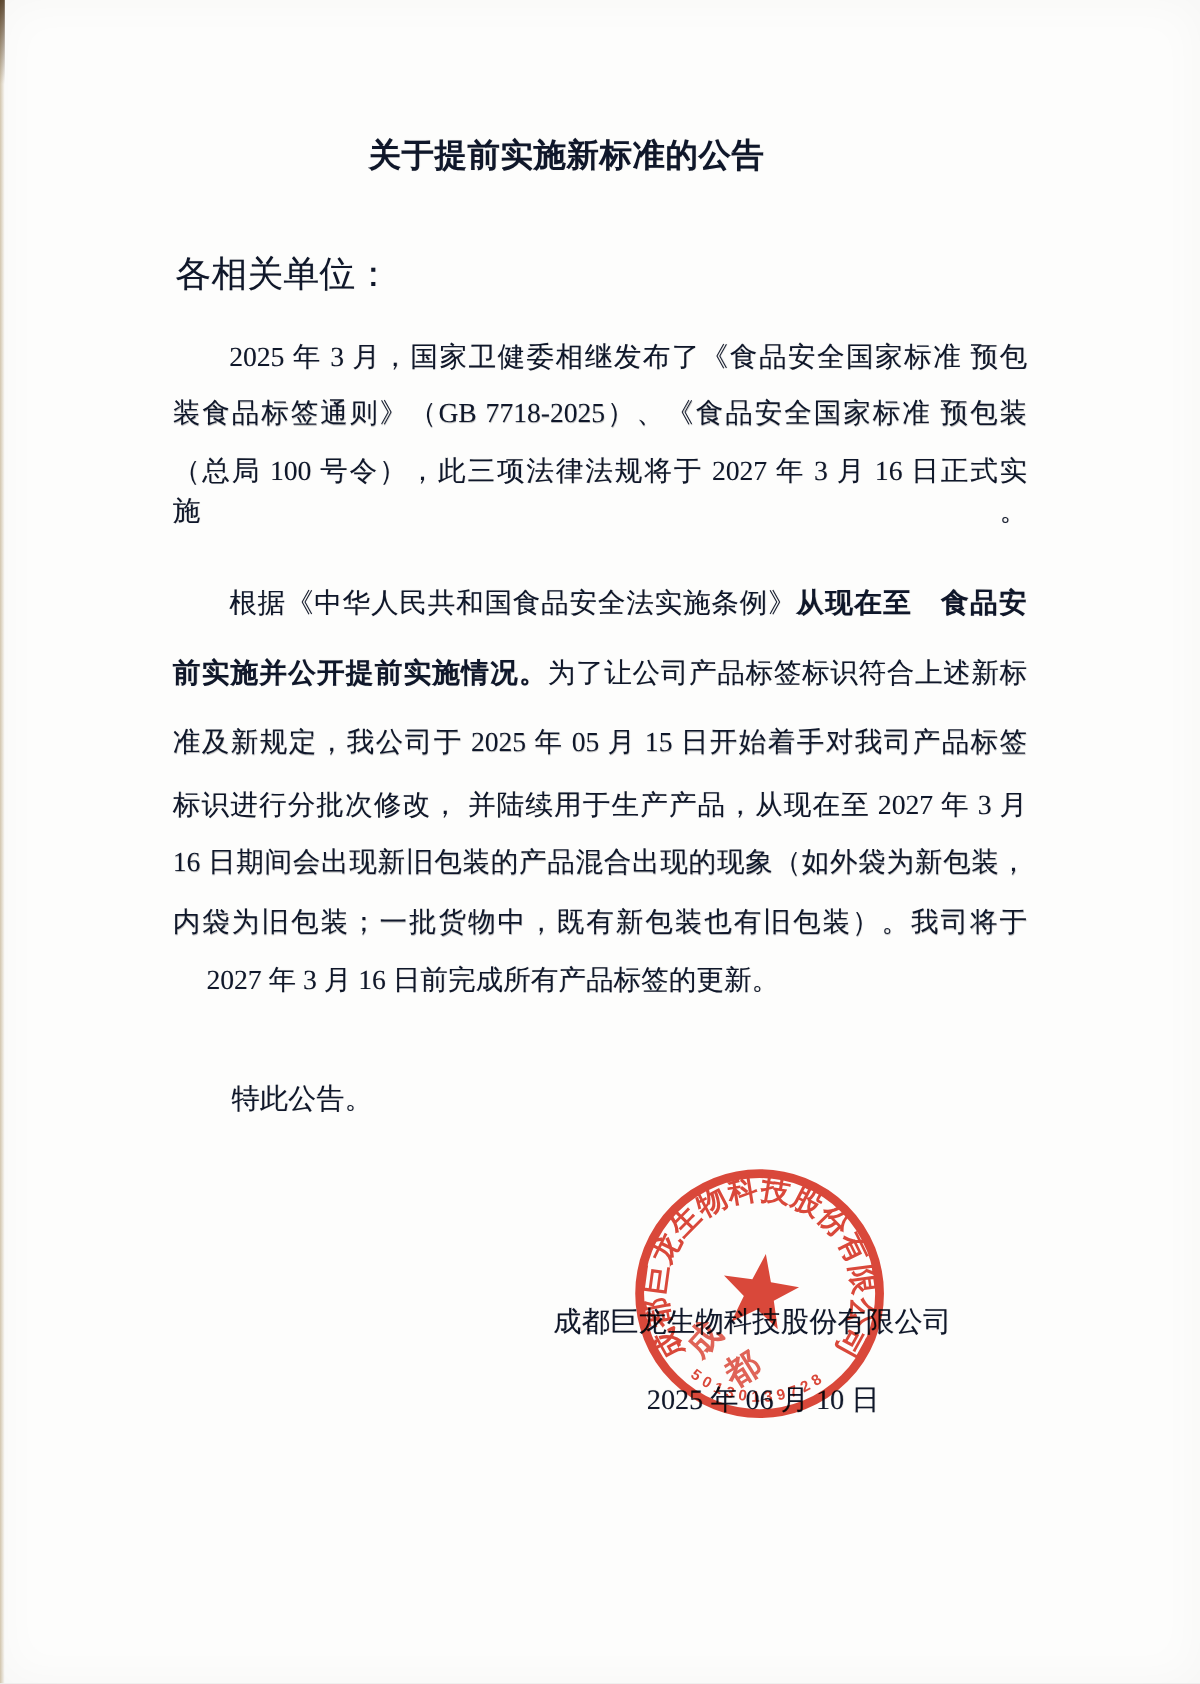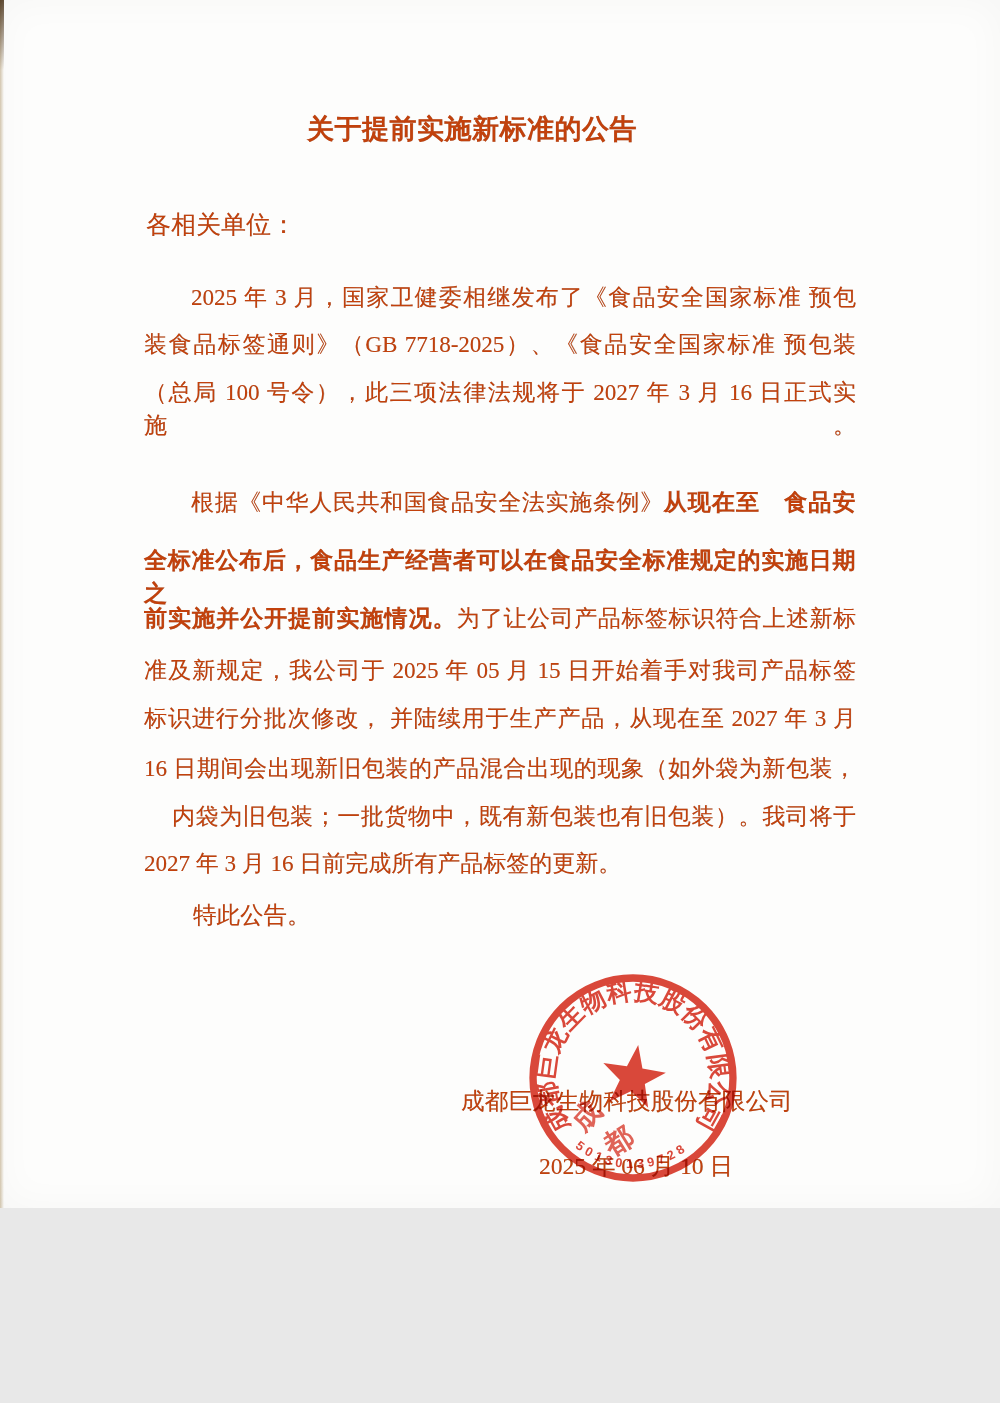--- a/index.html
+++ b/index.html
@@ -1,35 +1,35 @@
 <!DOCTYPE html>
 <html><head>
 <meta charset="utf-8">
 <style>
   html,body { margin:0; padding:0; background:#e8e8e8; }
   .page {
-    position:relative; width:1000px; height:1208px; margin:0 auto;
+    position:relative; width:1000px; height:1403px; margin:0 auto;
     background:#fdfdfc; overflow:hidden;
     font-family:"Liberation Serif","DejaVu Serif",serif;
-    color:#c2410c;
+    color:#0f172a;
     box-shadow: inset 0 0 40px rgba(0,0,0,0.03);
   }
   .txt { text-shadow: 0.3px 0.3px 0.6px rgba(50,50,50,0.35); }
 
   
   .scan-edge-left { position:absolute; left:0; top:0; width:4px; height:100%;
     background:linear-gradient(to right, rgba(150,118,60,0.40), rgba(150,118,60,0)); }
   .scan-edge-corner { position:absolute; left:0; top:0; width:4px; height:70px;
     background:linear-gradient(to bottom, rgba(62,38,12,0.8), rgba(62,38,12,0)); }
 
   .title {
     position:absolute; top:111px; left:0; right:56px; text-align:center;
     font-size:27px; font-weight:600; letter-spacing:0.5px;
   }
-  .salutation { position:absolute; top:208px; left:146px; font-size:25px;text-align:center; }
+  .salutation { position:absolute; top:208px; left:146px; font-size:30px;text-align:center; }
 
   .para { position:absolute; left:144px; width:712px; font-size:23px; }
   #para-0 { top:281px; }
   #para-1 { top:486px; }
   .bline { text-align:justify; text-align-last:justify; line-height:33px; }
   #para-0 .bline { height:47.4px; }
   #para-1 .bline { height:58px; }
   #para-1 .bline:nth-child(3) { height:52px; }
   #para-1 .bline:nth-child(4) { height:48px; }
   #para-1 .bline:nth-child(5) { height:50px; }
@@ -65,21 +65,20 @@
 
   <div class="salutation txt">各相关单位：</div>
 
   <div class="para txt" id="para-0">
       <div class="bline indent"><span class="seg">2025 年 3 月，国家卫健委相继发布了《食品安全国家标准 预包</span></div>
       <div class="bline"><span class="seg">装食品标签通则》（GB 7718-2025）、《食品安全国家标准 预包装</span></div>
       <div class="bline"><span class="seg">（总局 100 号令），此三项法律法规将于 2027 年 3 月 16 日正式实施。</span></div>
     </div>
   <div class="para txt" id="para-1">
       <div class="bline indent"><span class="seg">根据《中华人民共和国食品安全法实施条例》</span><span class="seg bold">从现在至　食品安</span></div>
-      <div class="bline"><span class="seg bold">全标准公布后，食品生产经营者可以在食品安全标准规定的实施日期之</span></div>
       <div class="bline"><span class="seg bold">前实施并公开提前实施情况。</span><span class="seg">为了让公司产品标签标识符合上述新标</span></div>
       <div class="bline"><span class="seg">准及新规定，我公司于 2025 年 05 月 15 日开始着手对我司产品标签</span></div>
       <div class="bline"><span class="seg">标识进行分批次修改， 并陆续用于生产产品，从现在至 2027 年 3 月</span></div>
       <div class="bline"><span class="seg">16 日期间会出现新旧包装的产品混合出现的现象（如外袋为新包装，</span></div>
       <div class="bline"><span class="seg">内袋为旧包装；一批货物中，既有新包装也有旧包装）。我司将于</span></div>
       <div class="bline lastline"><span class="seg">2027 年 3 月 16 日前完成所有产品标签的更新。</span></div>
     </div>
 
   <div class="closing txt">特此公告。</div>
 

